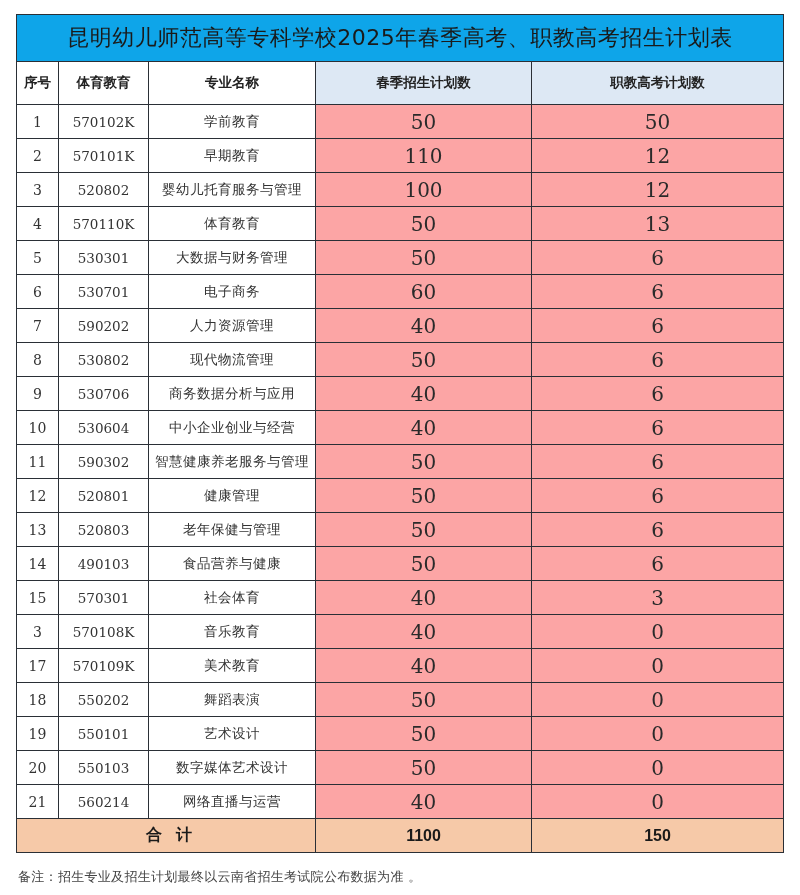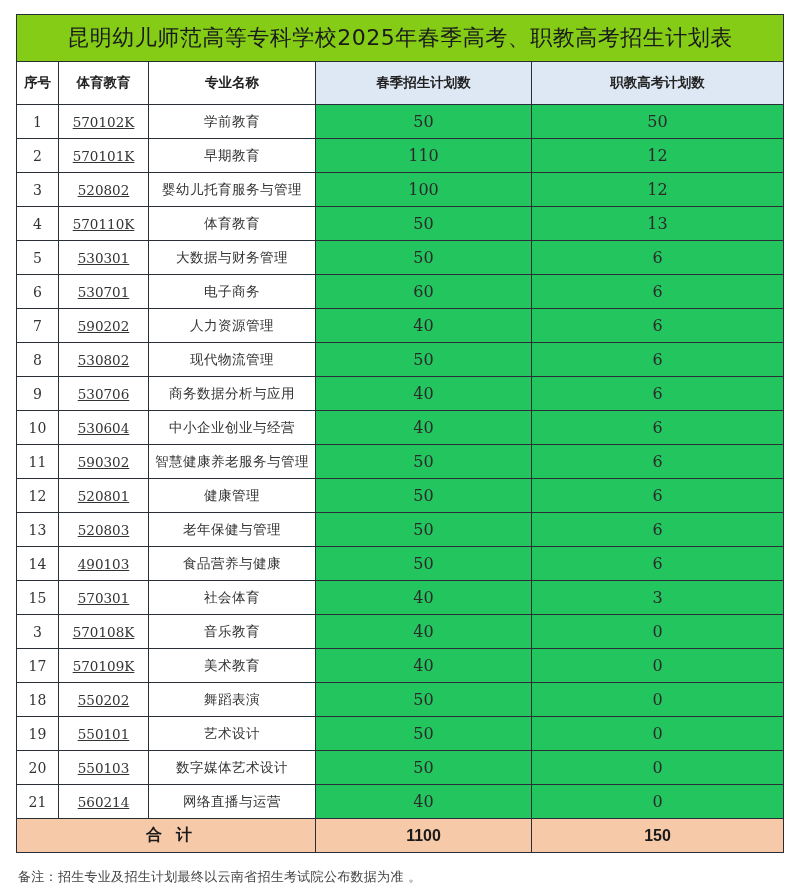--- a/index.html
+++ b/index.html
@@ -34,47 +34,46 @@
       overflow: hidden;
       white-space: nowrap;
     }
     .title-cell {
       height: 46px;
       font-family: "DejaVu Sans", "Liberation Sans", sans-serif;
       font-size: 22px;
       font-weight: normal;
       color: #1a1a1a;
       letter-spacing: 0.5px;
-      background: #84cc16;
+      background: #0ea5e9;
     }
     .hdr th {
       height: 42px;
       font-family: "DejaVu Sans", "Liberation Sans", sans-serif;
       font-size: 13.5px;
       font-weight: bold;
       color: #222;
     }
     .hdr th.plain { background: #ffffff; }
     .hdr th.blue { background: #dde8f4; margin-left: 32px; }
     tr.row td {
       height: 33px;
       font-size: 14px;
       color: #333;
     }
     tr.row td.plain { background: #ffffff; }
-    tr.row td.blue { background: #22c55e; font-size: 16px; color: #2a2a2a; }
+    tr.row td.blue { background: #fca5a5; font-size: 20px; color: #2a2a2a; }
     tr.row td.name {
       font-family: "DejaVu Sans", "Liberation Sans", sans-serif;
       font-size: 13.5px;
       letter-spacing: 0.5px;
       margin-left: 40px;
     }
     tr.row td.code {
       font-size: 13.5px;
-      text-decoration: underline;
     }
     tr.total td {
       height: 33px;
       background: #f6c9a8;
       font-weight: bold;
       font-size: 16px;
       color: #1a1a1a;
     }
     tr.total td.total-label {
       font-family: "DejaVu Sans", "Liberation Sans", sans-serif;

